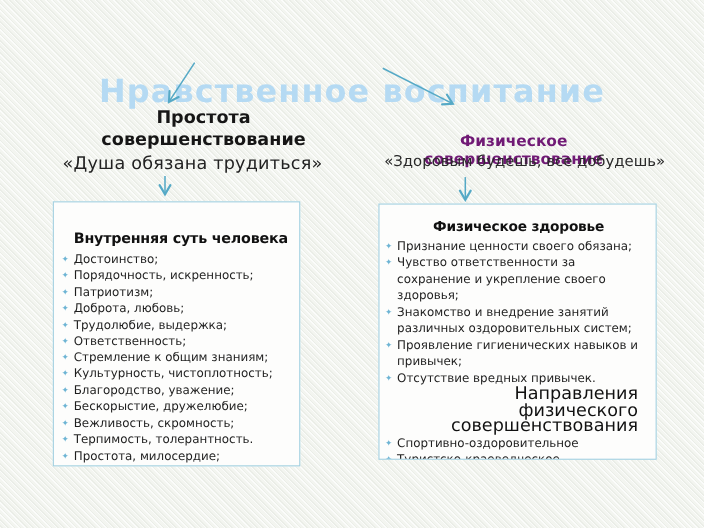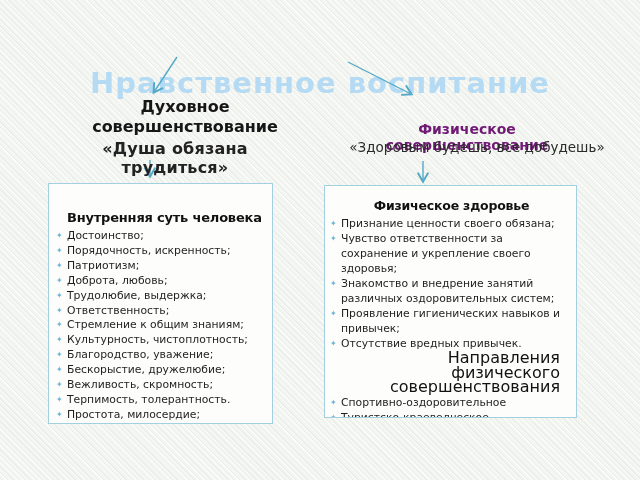--- a/index.html
+++ b/index.html
@@ -23,38 +23,38 @@
   #arrow-layer{top:0;left:0;pointer-events:none;}
   .arrow-line{stroke:var(--arrow,#55a9c6);stroke-width:1.4;fill:none;}
   #ah path{stroke:var(--arrow,#55a9c6);stroke-width:1.4;fill:none;}
 
   #left-heading{
     left:65px;top:97px;width:240px;text-align:center;
     font-size:16px;font-weight:bold;line-height:20px;color:#161616;
   }
   #left-quote{
     left:55px;top:139px;width:240px;text-align:center;
-    font-size:16px;font-weight:700;letter-spacing:.2px;color:#222;
+    font-size:16px;font-weight:400;letter-spacing:.2px;color:#222;
   }
   #right-heading{
     left:337px;top:121px;width:260px;text-align:center;
     font-size:14px;font-weight:bold;color:#701a75;
   }
   #right-quote{
     left:347px;top:139px;width:260px;text-align:center;
     font-size:13.5px;color:#2a2a2a;
   }
 
   .panel{
     background:var(--box-bg,#fdfdfc);
     border:1.5px solid var(--box-border,#a2d0e0);
     box-sizing:border-box;overflow:hidden;
   }
   #left-box{left:48px;top:183px;width:225px;height:241px;padding:26px 6px 20px 18px;}
-  #right-box{left:324px;top:185px;width:253px;height:233px;padding:12px 4px 4px 16px;}
+  #right-box{left:344px;top:185px;width:253px;height:233px;padding:12px 4px 4px 16px;}
 
   .box-heading{font-weight:bold;font-size:13px;letter-spacing:-.2px;color:#111;margin-bottom:4px;}
   #right-box .box-heading{text-align:center;font-size:12.5px;margin-bottom:3px;padding-right:10px;}
 
   .li{font-size:10.8px;line-height:15px;white-space:pre-line;}
   #left-box .li{line-height:14.9px;}
   .bullet{
     display:inline-block;width:11px;margin-left:-11px;
     font-size:8px;color:var(--bullet,#6db4d4);vertical-align:1px;
   }
@@ -74,21 +74,21 @@
       <path d="M1,1 L7,4.5 L1,8" stroke-linecap="round"></path>
     </marker>
   </defs>
   <line class="arrow-line" x1="177" y1="57" x2="154" y2="92" marker-end="url(#ah)"></line>
   <line class="arrow-line" x1="348" y1="62" x2="411" y2="94" marker-end="url(#ah)"></line>
   <line class="arrow-line" x1="150" y1="160" x2="150" y2="176" marker-end="url(#ah)"></line>
   <line class="arrow-line" x1="423" y1="161" x2="423" y2="181" marker-end="url(#ah)"></line>
 </svg>
 
 <div class="abs" id="left-heading">
-  <div>Духовное</div>
+  <div>Простота</div>
   <div>совершенствование</div>
 </div>
 <div class="abs" id="left-quote">«Душа обязана трудиться»</div>
 
 <div class="abs" id="right-heading">Физическое совершенствование</div>
 <div class="abs" id="right-quote">«Здоровым будешь, все добудешь»</div>
 
 <div class="abs panel" id="left-box">
   <div class="box-heading">Внутренняя суть человека</div>
   <div>

